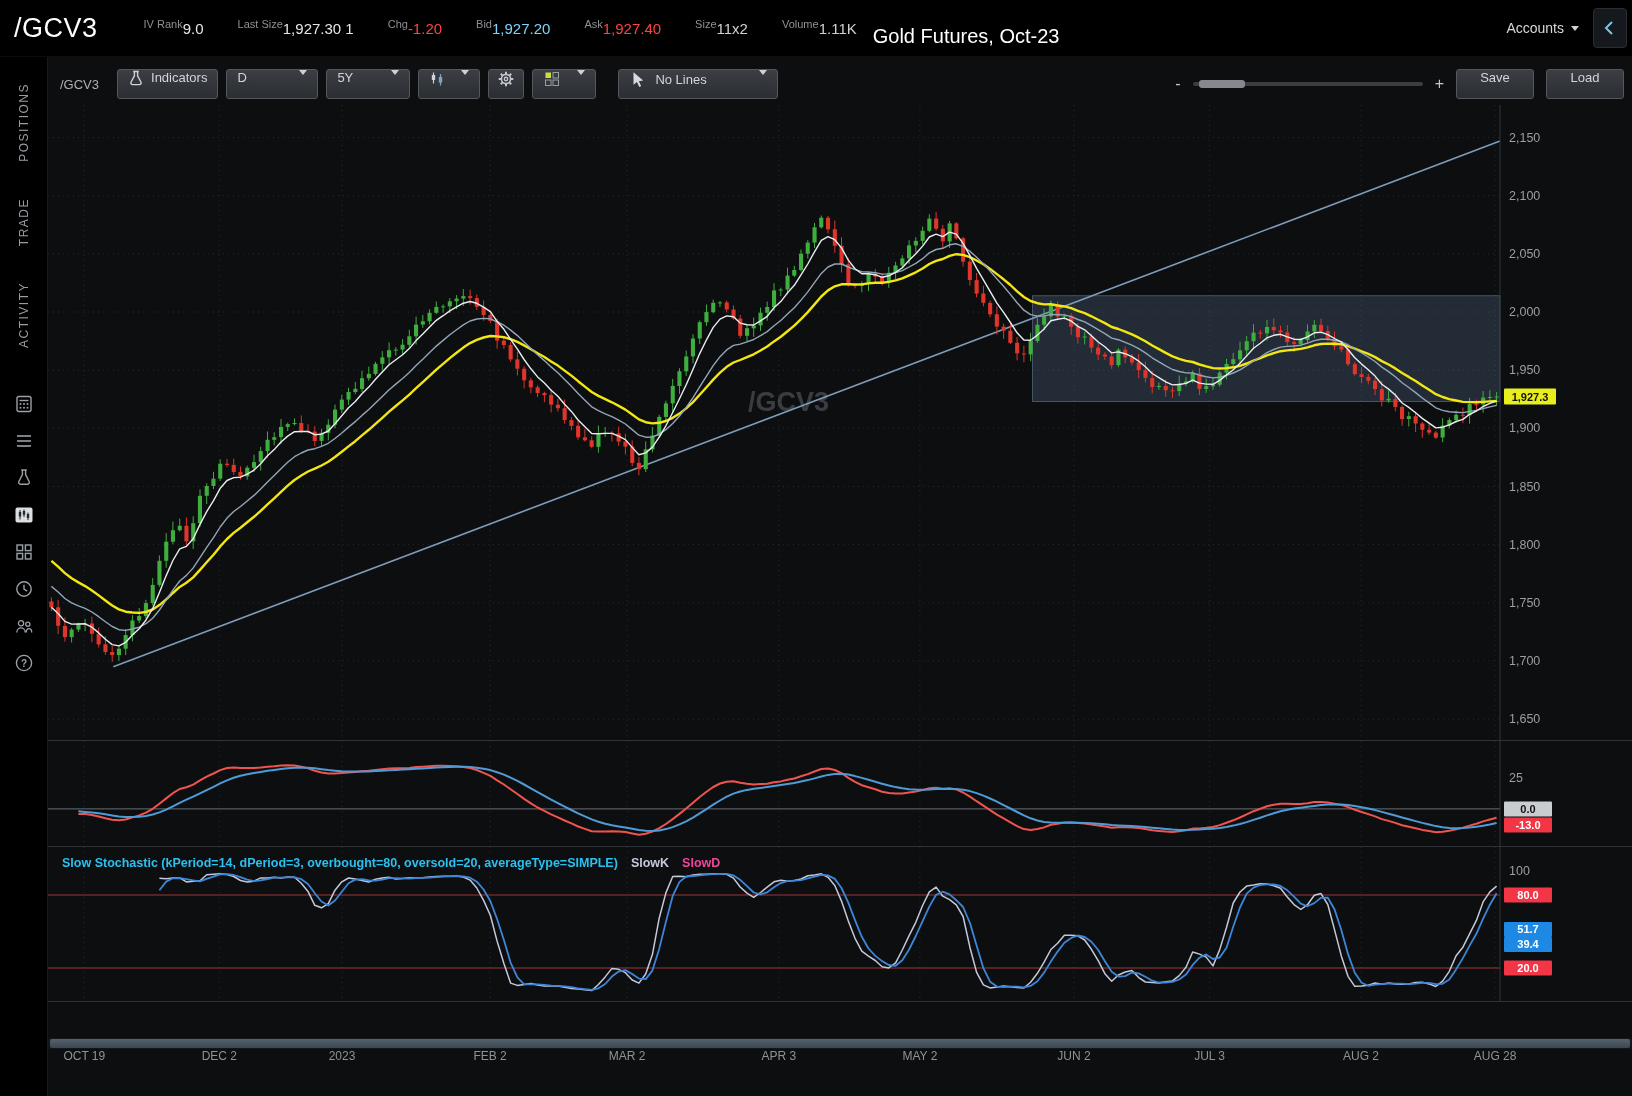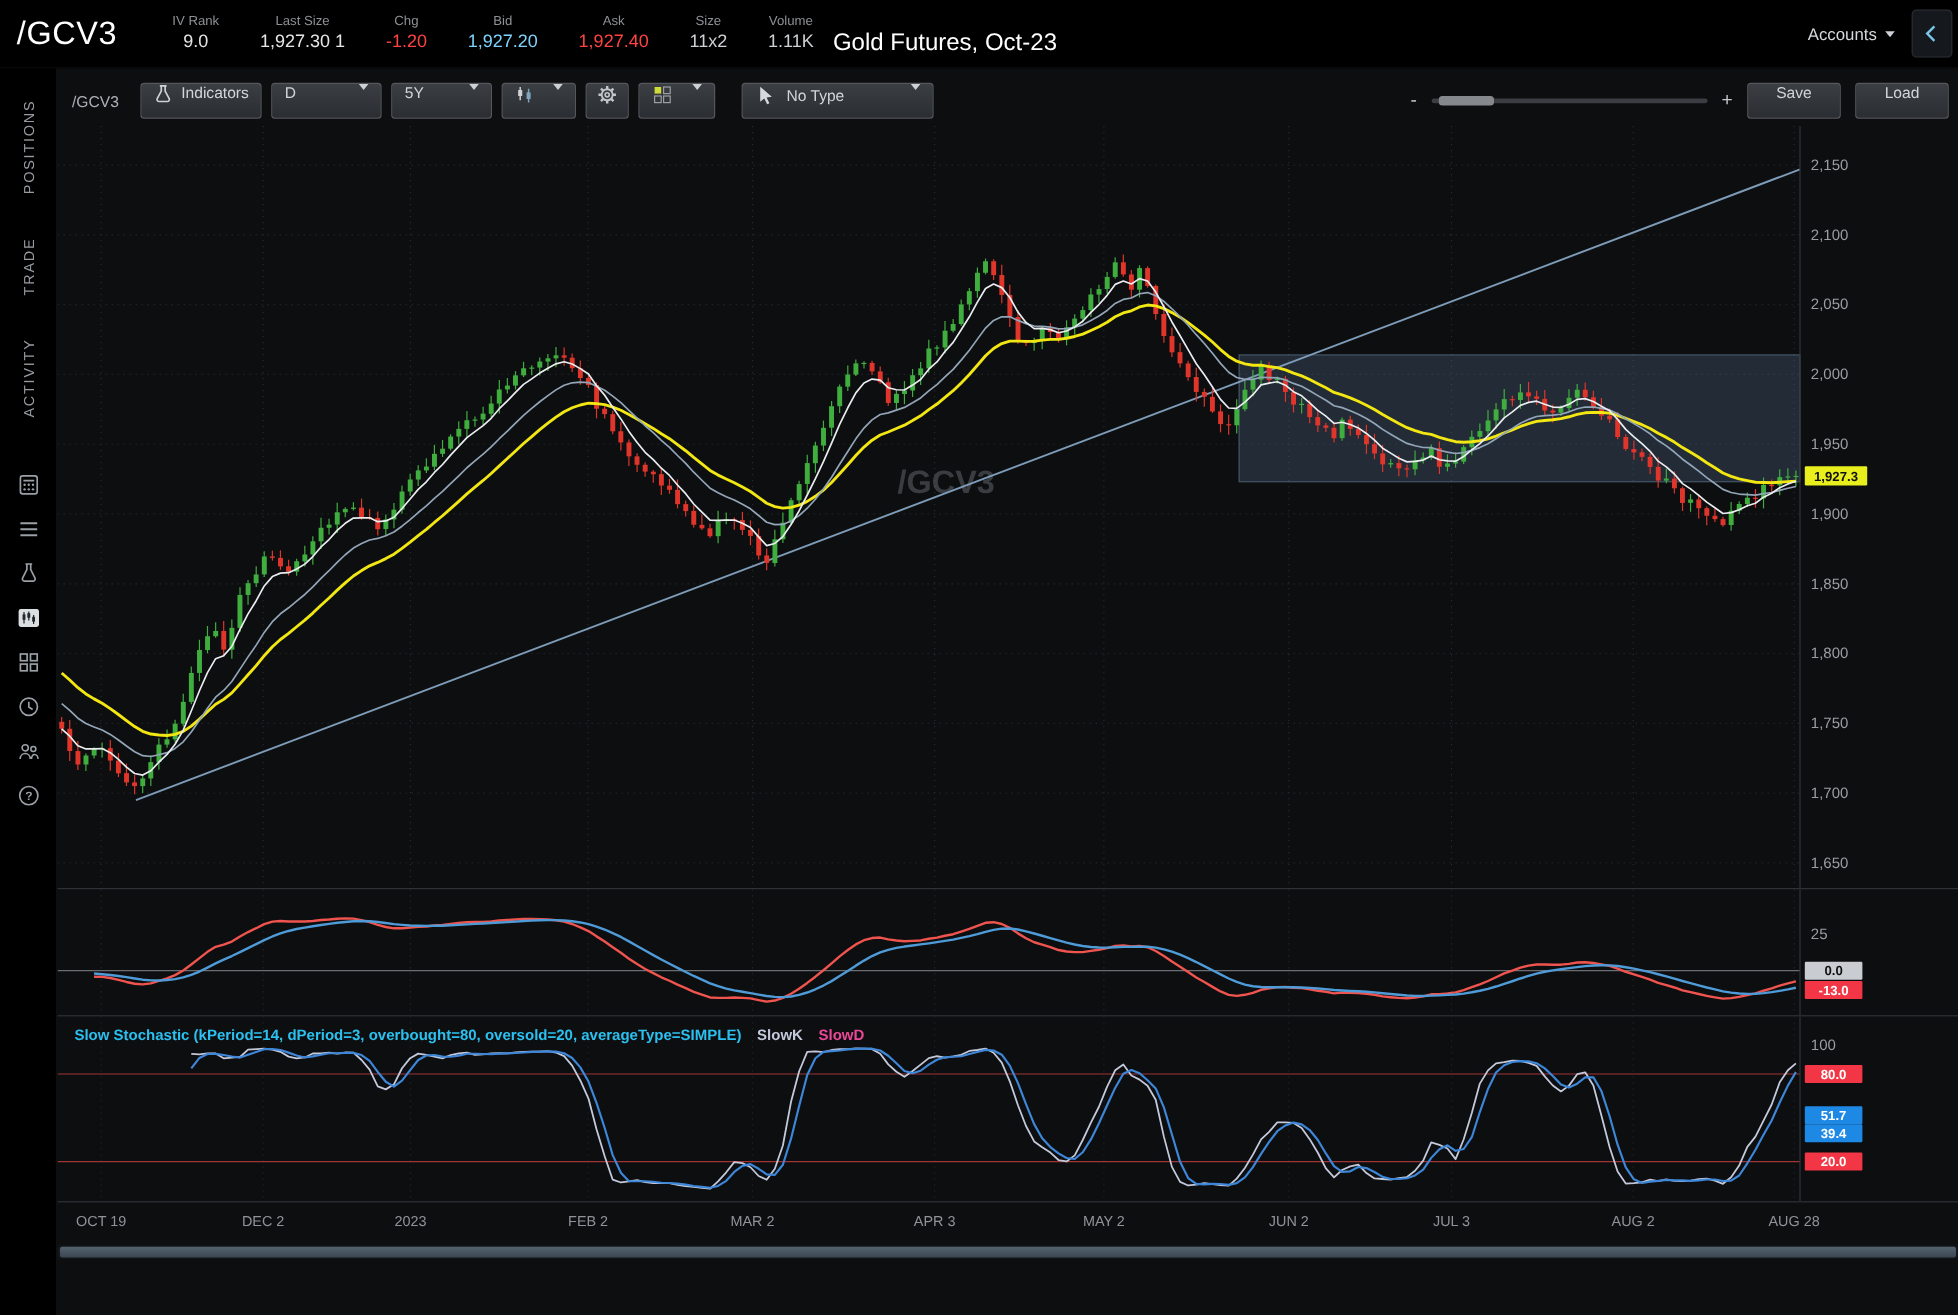--- a/index.html
+++ b/index.html
@@ -4,21 +4,21 @@
 <style>
   *{box-sizing:border-box}
   html,body{margin:0;padding:0;background:#000}
   body{font-family:"Liberation Sans","DejaVu Sans",sans-serif;color:#d6d8da}
   .app{position:relative;width:1632px;height:1096px;background:#000;overflow:hidden}
 
   
   .hdr{position:absolute;top:0;left:0;right:0;height:57px;display:flex;align-items:center;padding-left:14px;background:#000;border-bottom:1px solid #0c0c0c}
   .hdr .sym{font-size:27px;color:#fff;letter-spacing:.5px;margin-right:46px;white-space:nowrap}
   .hfields{display:flex;gap:34px;align-items:center}
-  .hf{display:flex;flex-direction:column;align-items:center;line-height:1.1}
+  .hf{display:flex;flex-direction:row;align-items:flex-start;line-height:1.1}
   .hf .l{font-size:11px;color:#8d9095;white-space:nowrap}
   .hf .v{font-size:15px;margin-top:3px;white-space:nowrap}
   .desc{font-size:20px;color:#fff;margin-left:16px;margin-top:16px;white-space:nowrap}
   .hdr-right{margin-left:auto;display:flex;align-items:center}
   .accounts{display:flex;align-items:center;gap:7px;color:#d6d8da;font-size:14px;margin-right:14px;cursor:pointer}
   .caret{width:0;height:0;border-left:4.5px solid transparent;border-right:4.5px solid transparent;border-top:5px solid #cdd0d4;display:inline-block}
   .corner-btn{width:34px;height:40px;margin-right:5px;background:#15181c;border:1px solid #2a2e34;border-radius:4px;display:flex;align-items:center;justify-content:center;cursor:pointer}
 
   
   .sidebar{position:absolute;top:57px;left:0;width:48px;bottom:0;background:#000;border-right:1px solid #17191c;display:flex;flex-direction:column;align-items:center}
@@ -45,21 +45,21 @@
   .panel{position:absolute;left:0;width:1584px}
   #panel-main{top:0;height:635px}
   #panel-macd{top:636px;height:105px}
   #panel-stoch{top:742px;height:154px}
   .panel svg{position:absolute;left:0;top:0}
   .hsep{position:absolute;left:0;width:1584px;height:1px;background:#2e3237}
   .ema-labels{position:absolute;left:14px;top:8px;font-size:12.5px;font-weight:bold;color:#2bc0ef;pointer-events:none}
   .ema-labels div{line-height:27.5px;white-space:nowrap}
   .ind-label{position:absolute;left:14px;top:5px;font-size:12.5px;font-weight:bold;color:#2bc0ef;white-space:nowrap;pointer-events:none}
   .ind-label .lg{margin-left:13px}
-  .timeaxis{position:absolute;top:897px;height:30px;left:0;width:1584px}
+  .timeaxis{position:absolute;top:935px;height:30px;left:0;width:1584px}
   .t-lab{position:absolute;top:9px;transform:translateX(-50%);font-size:12px;color:#8f9399;white-space:nowrap}
   .scrollbar{position:absolute;top:933px;left:0;width:1584px;height:11px;background:#14171a;border-radius:2px}
   .scrollhandle{position:absolute;left:2px;right:2px;top:1px;height:9px;background:linear-gradient(#55636f,#3a4650);border-radius:2px;cursor:grab}
 
   
   .grid{stroke:#26292d;stroke-width:1;stroke-dasharray:1 4}
   .axline{stroke:#30343a;stroke-width:1}
   .axlab{fill:#9b9ea3;font-size:12.5px}
   .watermark{fill:#666c73;opacity:.5;font-size:27px;font-weight:bold}
   .badge-text{font-size:11px;font-weight:bold}
@@ -253,21 +253,21 @@
           <rect x="10" y="10" width="5.5" height="5.5" fill="none" stroke="#9aa0a6"></rect>
         </svg>
         <span class="caret"></span>
       </button>
 
       <button class="btn dd w160" style="margin-left:14px">
         <span style="display:inline-flex;align-items:center;gap:8px">
           <svg width="18" height="19" viewBox="0 0 18 19">
             <path d="M4.5 2.2 L14.2 10.6 L9.8 11.2 L12.2 16 L10.3 16.9 L7.9 12.1 L4.5 14.8 Z" fill="#d7dadd"></path>
           </svg>
-          <span>No Type</span>
+          <span>No Lines</span>
         </span>
         <span class="caret"></span>
       </button>
 
       <div class="tb-right">
         <span class="zoomsign">-</span>
         <div class="zoomtrack">
           <div class="zoomhandle"></div>
         </div>
         <span class="zoomsign">+</span>

